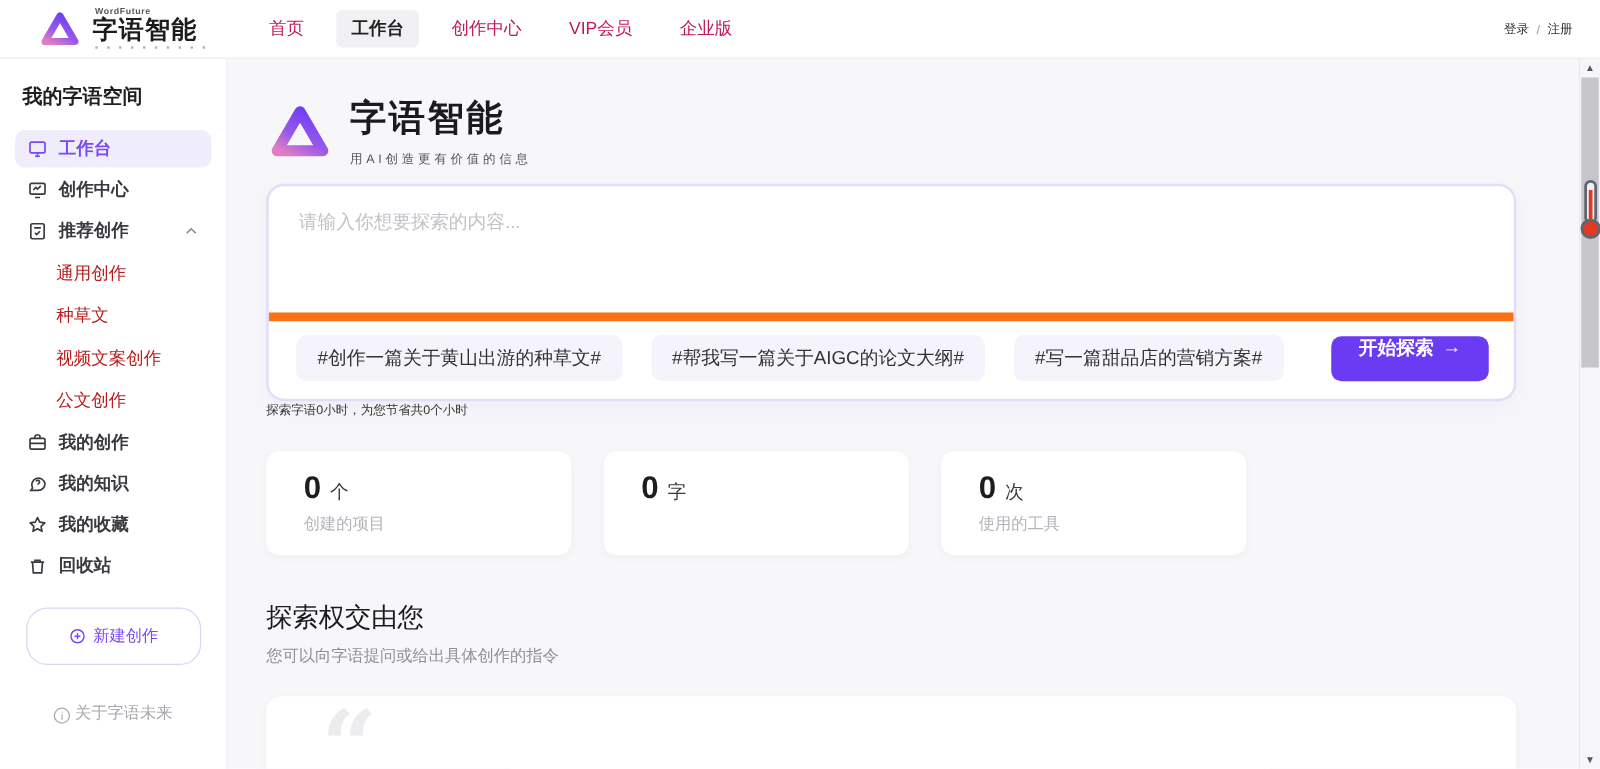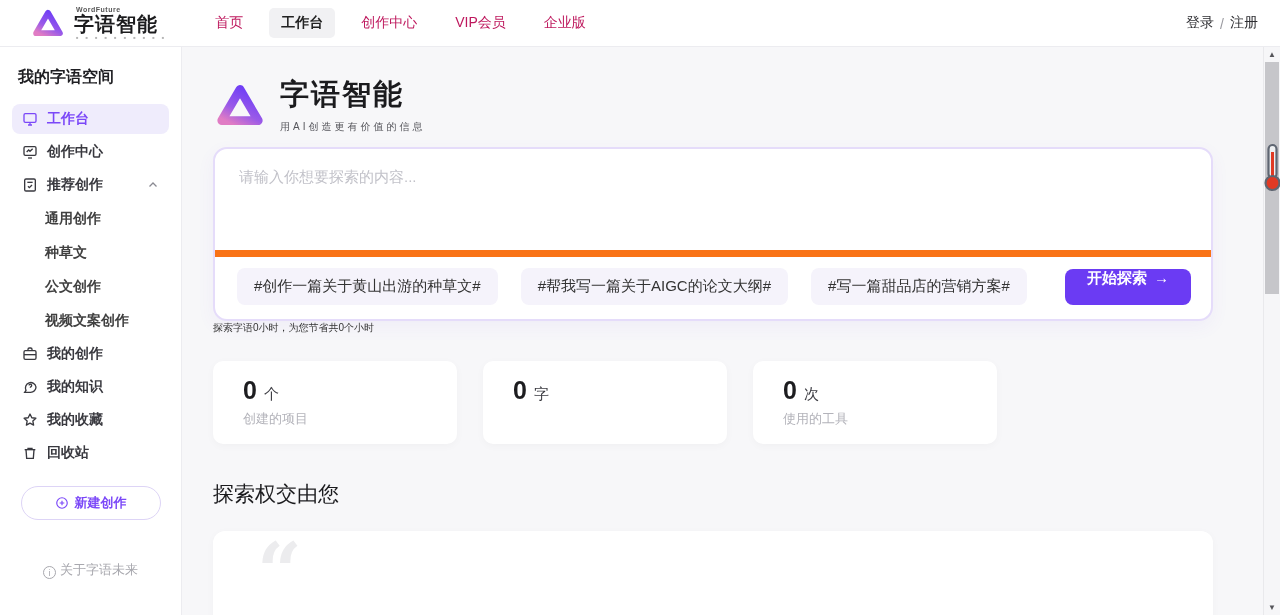--- a/index.html
+++ b/index.html
@@ -28,45 +28,45 @@
   .nav-link.active { background:#f1f1f3; font-weight:bold; color:#222; }
   .nav-right { margin-left:auto; display:flex; align-items:center; gap:8px; }
   .promo-badge {
     position:relative; background:#ff9a27; color:#fff; font-size:12px; font-weight:bold;
     padding:6px 12px; border-radius:12px; white-space:nowrap; cursor:pointer;
   }
   .promo-badge::after {
     content:""; position:absolute; right:-9px; top:50%; transform:translateY(-50%);
     border:6px solid transparent; border-left:7px solid #ff9a27;
   }
-  .auth { display:flex; align-items:flex-end; gap:6px; font-size:14px; color:#2e2e32; margin-left:12px; }
+  .auth { display:flex; align-items:flex-end; gap:6px; font-size:10px; color:#2e2e32; margin-left:12px; }
   .auth a { color:#2e2e32; text-decoration:none; cursor:pointer; }
   .auth .sep { color:#9a9aa0; }
   
   .sidebar {
     position:absolute; top:47px; left:0; width:182px; bottom:0;
     background:#fff; border-right:1px solid #ececf0; padding:20px 12px 0 12px;
   }
   .sidebar-heading { font-size:16px; font-weight:bold; color:#1f1f23; padding-left:6px; margin-bottom:16px; }
   .side-item {
     display:flex; align-items:center; gap:9px; height:30px; padding:0 10px;
     border-radius:8px; font-size:14px; color:#39393f; font-weight:600;
     margin-bottom:3px; cursor:pointer;
   }
   .side-item svg { flex:0 0 auto; }
   .side-item .chev { margin-left:auto; color:#8a8a92; }
   .side-item.active { background:#efecfc; color:#7b48f8; }
   .side-sub {
-    display:block; font-size:14px; color:#404040; font-weight:700;
+    display:block; font-size:14px; color:#b91c1c; font-weight:400;
     padding:7px 0 7px 33px; margin-bottom:2px; cursor:pointer;
   }
   .new-btn {
     margin:18px auto 0 auto; display:flex; align-items:center; justify-content:center; gap:6px;
-    width:140px; height:34px; border:1px solid #ddd4f6; border-radius:17px; background:#fff;
-    color:#7b48f8; font-size:13px; font-weight:bold; cursor:pointer;
+    width:140px; height:46px; border:1px solid #ddd4f6; border-radius:17px; background:#fff;
+    color:#7b48f8; font-size:13px; font-weight:normal; cursor:pointer;
   }
   .sidebar-footer {
     position:absolute; bottom:36px; left:0; width:100%; text-align:center;
     font-size:13px; color:#a8a8ae; cursor:pointer;
   }
   .sidebar-footer .info-ic { display:inline-block; width:13px; height:13px; border:1px solid #a8a8ae;
     border-radius:50%; font-size:9px; line-height:13px; text-align:center; vertical-align:-2px; margin-right:4px; }
   
   .main {
     position:absolute; top:47px; left:182px; right:17px; bottom:0;
@@ -193,22 +193,22 @@
         <path d="M9 14l2 2 4-4"></path>
     </svg>
     <span>推荐创作</span>
     <svg class="chev" width="12" height="12" viewBox="0 0 24 24" fill="none" stroke="currentColor" stroke-width="2.5">
       <path d="M5 15l7-7 7 7"></path>
     </svg>
   </div>
 
   <a class="side-sub">通用创作</a>
   <a class="side-sub">种草文</a>
+  <a class="side-sub">视频文案创作</a>
   <a class="side-sub">公文创作</a>
-  <a class="side-sub">视频文案创作</a>
 
   <div class="side-item">
     <svg width="16" height="16" viewBox="0 0 24 24" fill="none" stroke="currentColor" stroke-width="2">
       <rect x="3" y="7" width="18" height="13" rx="2"></rect>
         <path d="M9 7V5a2 2 0 012-2h2a2 2 0 012 2v2"></path>
         <path d="M3 13h18"></path>
     </svg>
     <span>我的创作</span>
   </div>
 
@@ -301,20 +301,21 @@
     <div class="stat-card">
       <div class="stat-line">
         <span class="stat-value">0</span>
         <span class="stat-unit">次</span>
       </div>
       <div class="stat-label">使用的工具</div>
     </div>
   </div>
 
   <h2 class="explore-title">探索权交由您</h2>
+  <p class="explore-sub">您可以向字语提问或给出具体创作的指令</p>
 
   <div class="quote-card">
     <span class="quote-mark">“</span>
 
   </div>
 </main>
 
 <div class="scrollbar">
   <div class="sb-arrow sb-up">▲</div>
   <div class="sb-thumb"></div>

